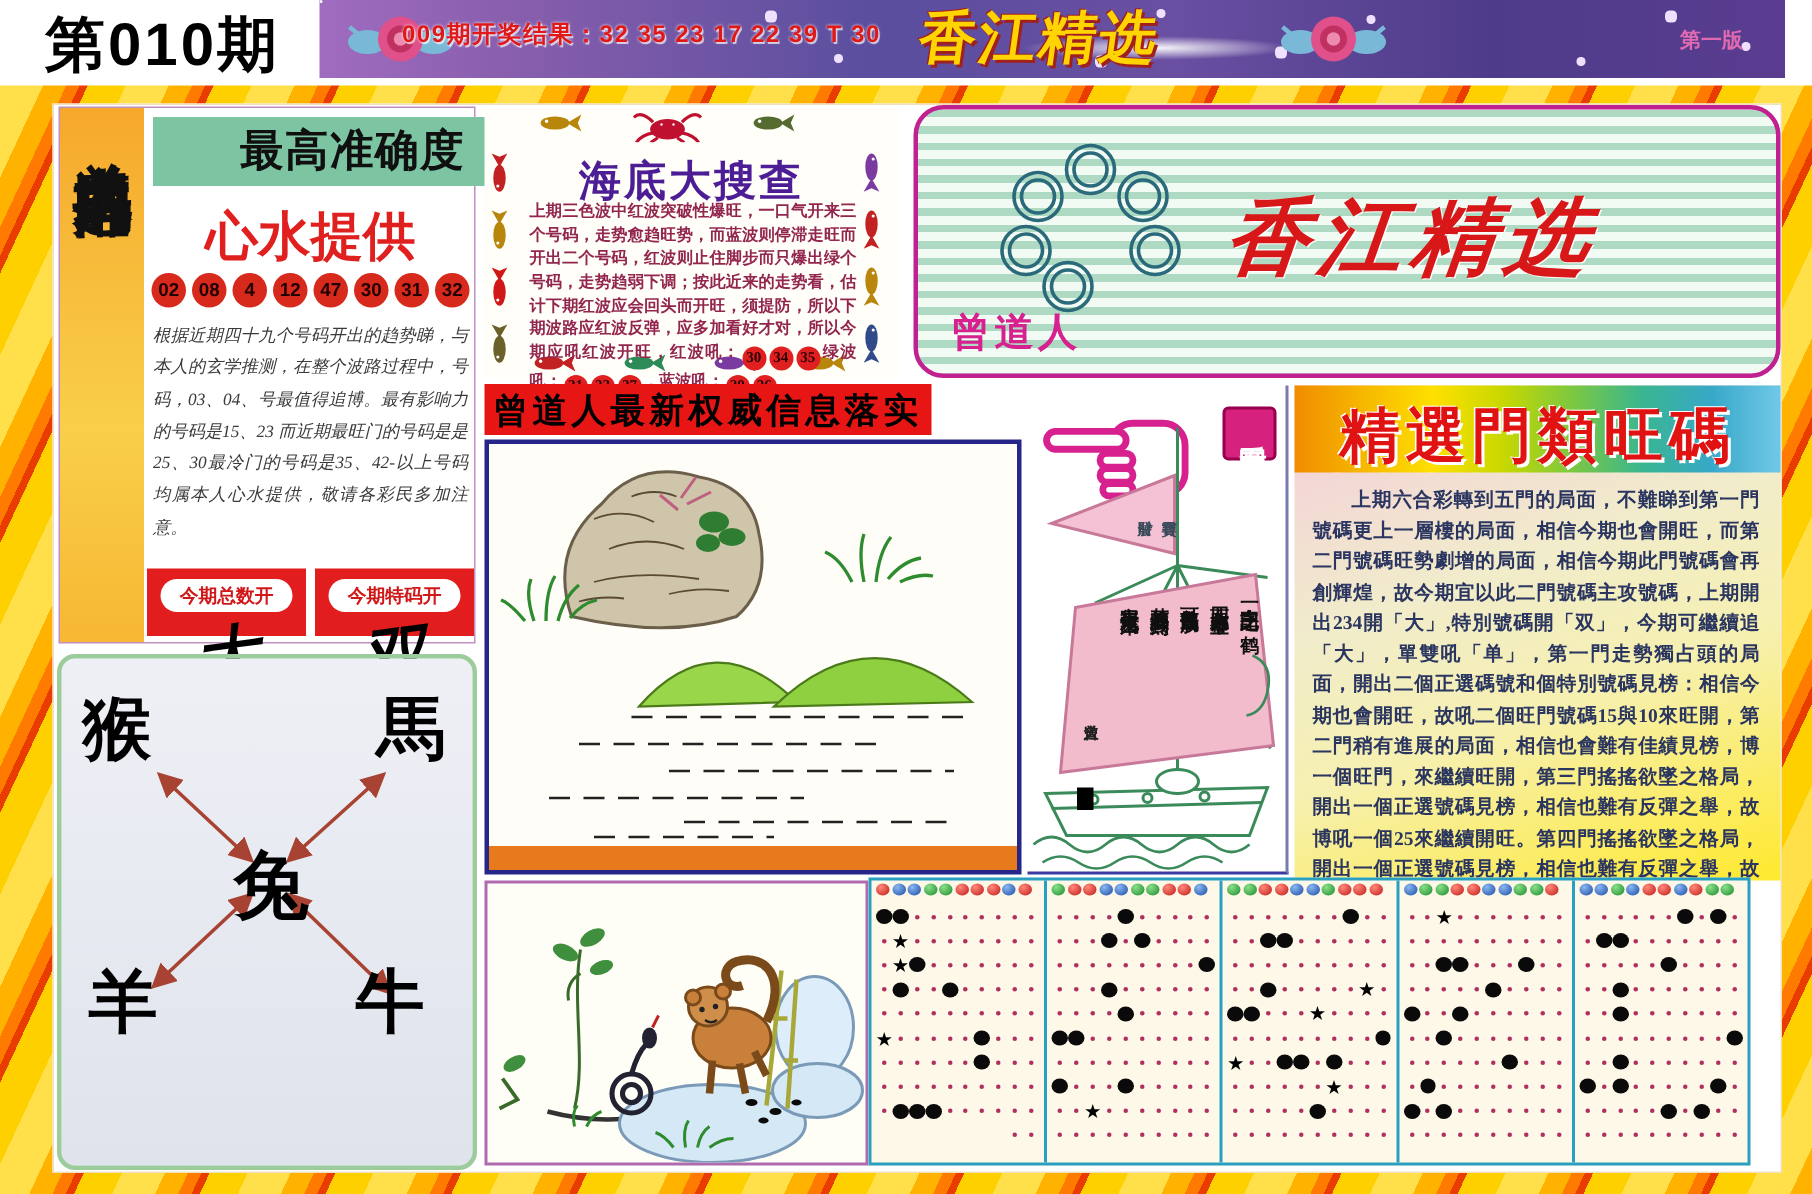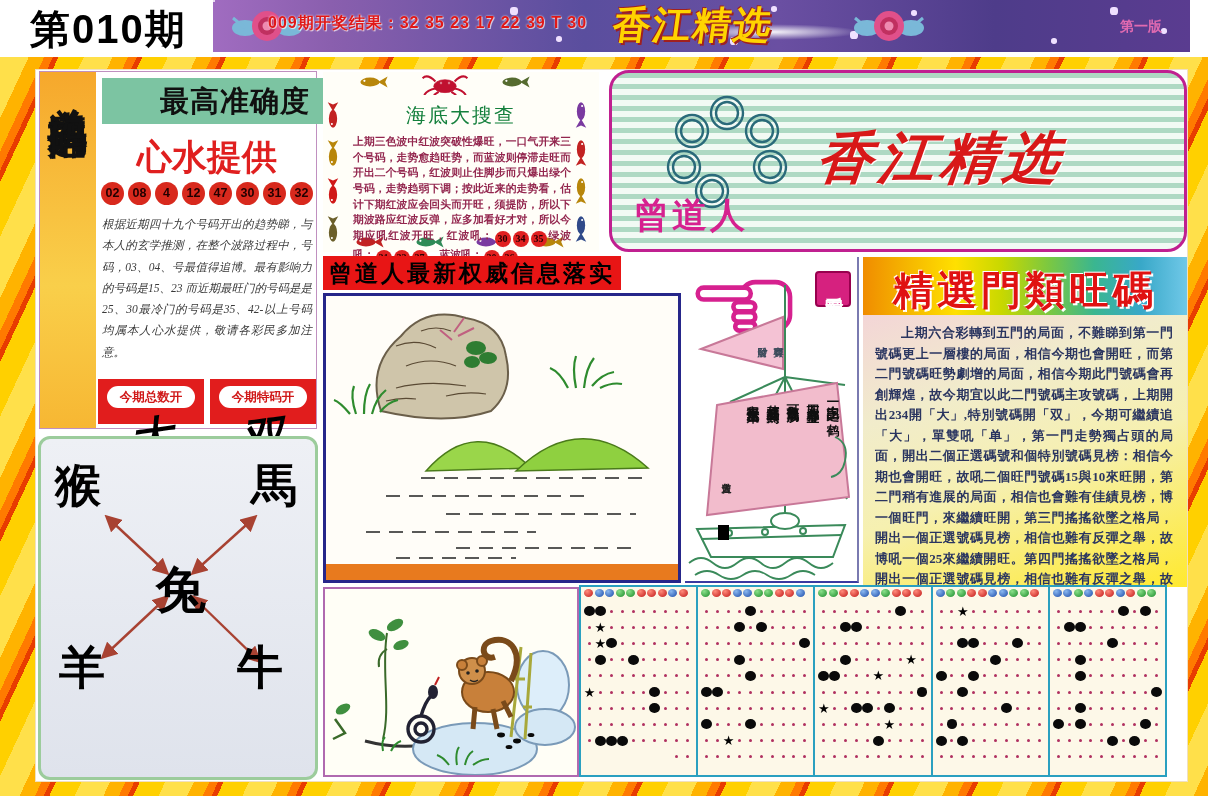--- a/index.html
+++ b/index.html
@@ -50,21 +50,21 @@
   
   .pB{left:2px;top:366px;width:280px;height:344px;border:3px solid #9ccc9c;border-radius:12px;
       background:linear-gradient(180deg,#eef0f5,#dfe3ec);overflow:hidden;}
   .zch{position:absolute;font-size:46px;font-weight:900;color:#000;}
   .zcenter{font-size:50px;}
   .zpoem{position:absolute;left:4px;right:4px;bottom:4px;height:96px;background:#fff;}
   .zlabel{position:absolute;left:95px;top:8px;font-size:15px;font-style:italic;color:#3a9a3a;font-weight:700;}
   .zlines{position:absolute;left:105px;top:26px;font-size:24px;font-weight:900;color:#12a412;line-height:1.45;}
   
   .pSea{left:287px;top:2px;width:276px;height:180px;background:#fffef8;}
-  .sea-title{position:absolute;left:30px;top:30px;width:216px;text-align:center;font-size:20px;font-weight:400;color:#15803d;letter-spacing:2px;}
+  .sea-title{position:absolute;left:30px;top:30px;width:216px;text-align:center;font-size:28px;font-weight:700;color:#4c1d95;letter-spacing:2px;}
   .sea-body{position:absolute;left:30px;top:62px;width:218px;font-size:10.8px;font-weight:700;color:#93264e;
      line-height:1.45;text-align:justify;font-family:"Liberation Serif",serif;}
   .ballS{display:inline-block;width:16px;height:16px;line-height:16px;border-radius:50%;background:#e02020;
      color:#2a0000;font-size:10px;font-weight:900;text-align:center;margin:0 1px;vertical-align:-3px;}
   .fishcol{position:absolute;top:28px;width:24px;display:flex;flex-direction:column;gap:8px;}
   .fishrow{position:absolute;display:flex;gap:26px;}
   .fish{width:34px;height:16px;}
   .fishv{width:16px;height:30px;}
   
   .pBan{left:287px;top:186px;width:298px;height:34px;background:#e81515;color:#000000;
@@ -82,21 +82,21 @@
   .sailsig{position:absolute;left:34px;top:218px;writing-mode:vertical-rl;text-orientation:upright;
      font-size:10px;font-weight:700;color:#222;}
   .seal{position:absolute;left:33px;top:268px;width:11px;height:15px;background:#000;}
   .flagtext{position:absolute;left:70px;top:82px;display:flex;flex-direction:row-reverse;gap:2px;}
   .flagcol{writing-mode:vertical-rl;text-orientation:upright;font-size:10px;font-weight:900;color:#3a4a5a;}
   
   .pLogo{left:573px;top:0px;width:578px;height:182px;border:3px solid #c02090;border-radius:20px;
      background:repeating-linear-gradient(180deg,#aed9c3 0 5px,#f2faf4 5px 11px);overflow:hidden;}
   .logo-brand{position:absolute;left:205px;top:48px;font-size:56px;font-weight:900;color:#d81818;
      font-family:"Liberation Serif",serif;font-style:italic;transform:skewX(-6deg);letter-spacing:6px;text-shadow:1px 1px 0 #fff;}
-  .logo-author{position:absolute;left:22px;bottom:10px;font-size:35px;font-weight:900;color:#d6218f;letter-spacing:3px;text-align:right;}
+  .logo-author{position:absolute;left:22px;bottom:10px;font-size:26px;font-weight:900;color:#d6218f;letter-spacing:3px;text-align:right;}
   
   .pHot{left:827px;top:187px;width:324px;height:330px;
      background:linear-gradient(160deg,#f4cadd 0%,#f1eccb 38%,#f6f0b0 62%,#ffe92e 100%);}
   .hot-head{position:absolute;left:0;top:0;width:100%;height:58px;
      background:linear-gradient(90deg,#f08c00,#f6b800,#ffe000,#c8d800,#7cc840,#3ab690,#38a8c8,#70c8e8),
        repeating-linear-gradient(90deg,rgba(255,255,255,0) 0 26px,rgba(255,255,255,.95) 26px 31px);
      background-blend-mode:normal;}
   .hot-title{position:absolute;left:0;top:6px;width:100%;text-align:center;font-size:40px;font-weight:900;color:#e01212;
      letter-spacing:4px;text-shadow:2px 2px 0 #fff,-1px -1px 0 #fff;}
   .hot-body{position:absolute;left:12px;top:66px;width:298px;font-family:"Liberation Serif",serif;

